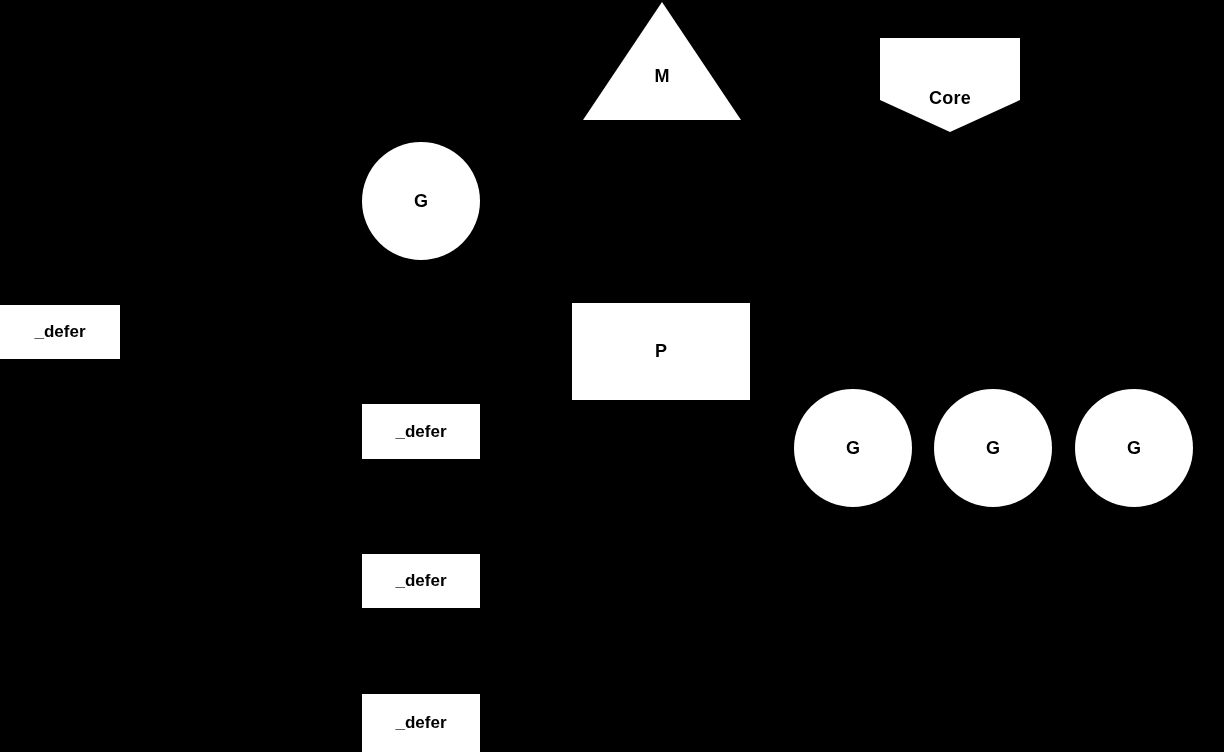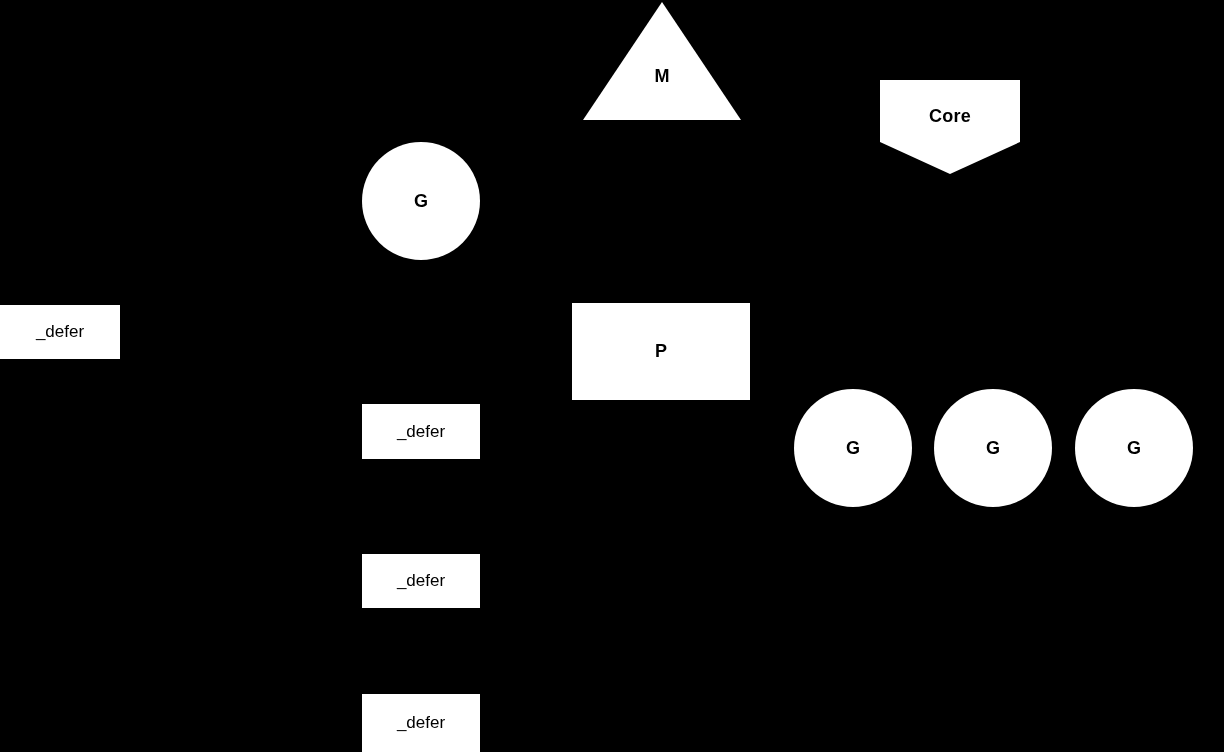--- a/index.html
+++ b/index.html
@@ -23,39 +23,38 @@
       align-items: center;
       justify-content: center;
       box-sizing: border-box;
     }
     .label-bold {
       font-weight: bold;
       font-size: 18px;
       letter-spacing: 0.2px;
     }
     .label-reg {
-      font-weight: normal;
+      font-weight: bold;
       font-size: 17px;
     }
     .circle { border-radius: 50%; }
 
     
     .tri {
       clip-path: polygon(50% 0, 100% 100%, 0 100%);
       align-items: flex-end;
       padding-bottom: 33px;
     }
     .m-node     { left: 583px;  top: 2px;   width: 158px; height: 118px; }
 
     
     .banner {
       clip-path: polygon(0 0, 100% 0, 100% 66%, 50% 100%, 0 66%);
-      align-items: flex-start;
+      align-items: center;
       padding-top: 26px;
-      margin-top: 42px;
     }
     .core-node  { left: 880px;  top: 38px;  width: 140px; height: 94px; }
 
     .g-top      { left: 362px;  top: 142px; width: 118px; height: 118px; }
 
     .defer-left { left: 0px;    top: 305px; width: 120px; height: 54px; }
 
     .p-node     { left: 572px;  top: 303px; width: 178px; height: 97px; }
 
     .g1         { left: 794px;  top: 389px; width: 118px; height: 118px; }

